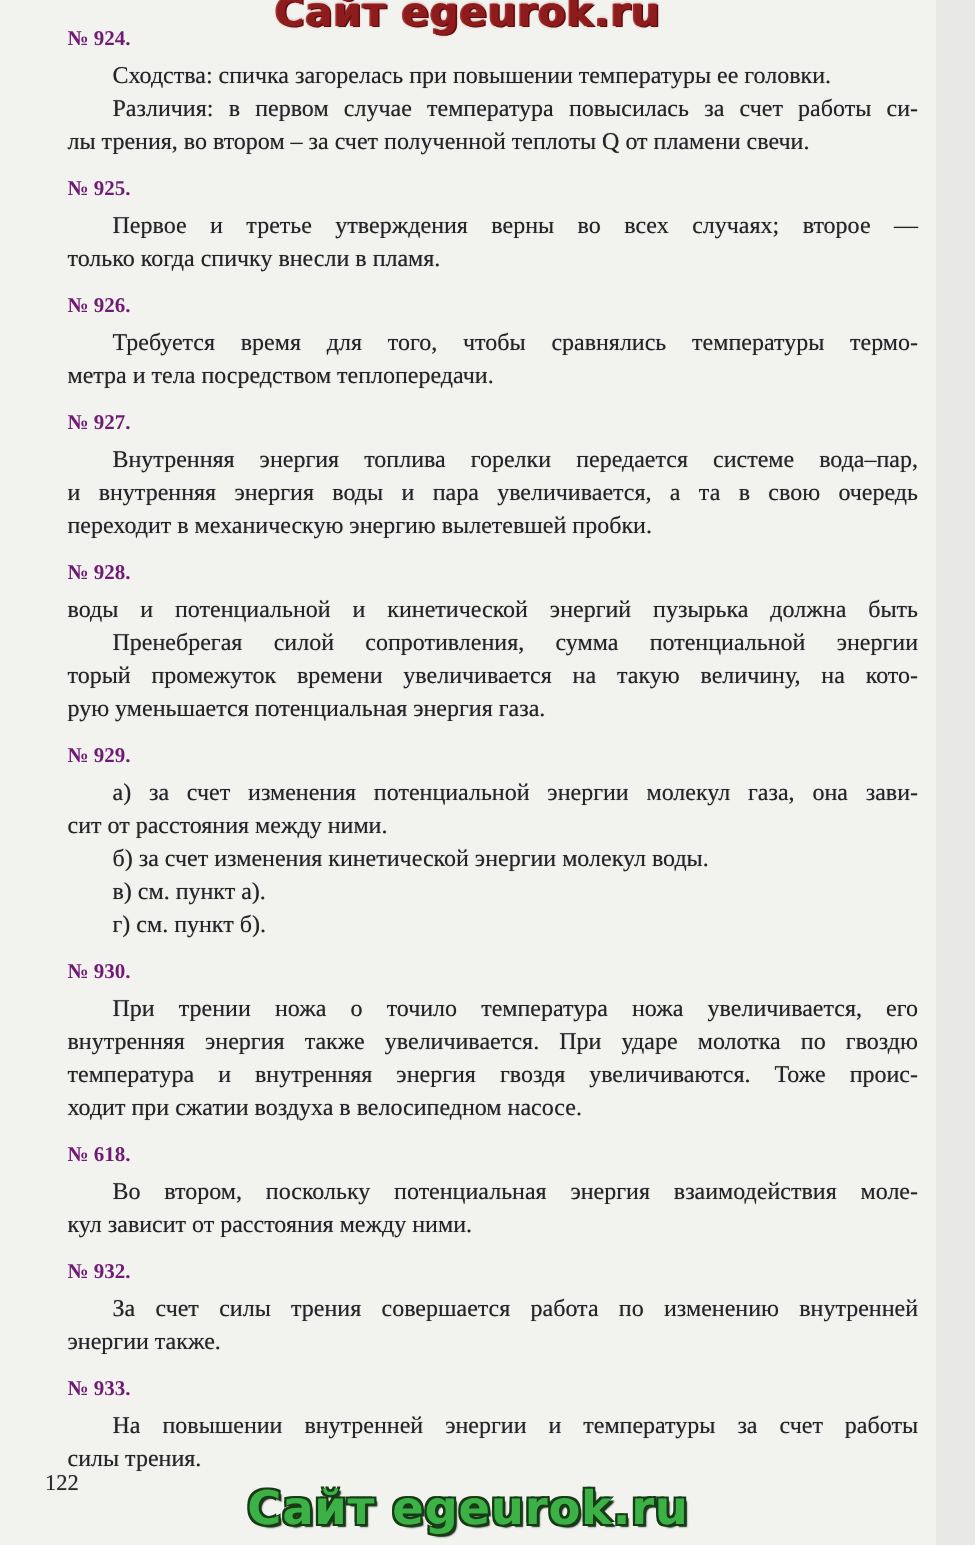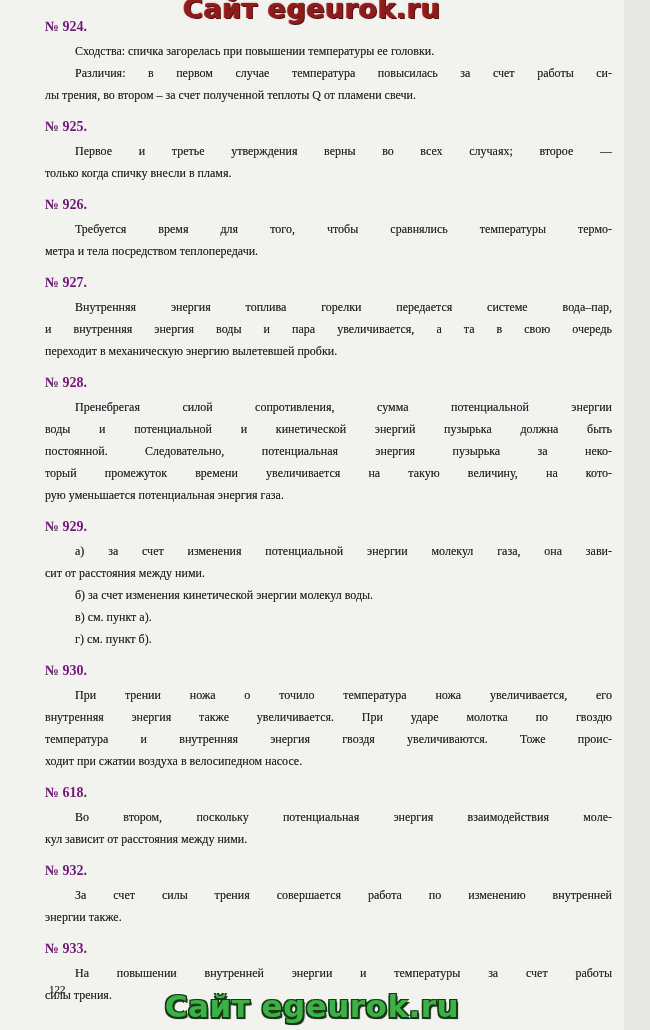--- a/index.html
+++ b/index.html
@@ -59,38 +59,38 @@
   .answer { margin: 0; }
   .answer .num {
     margin: 10px 0 2px 0;
     font-size: 14px;
     font-weight: bold;
     line-height: 22px;
     color: #701a75;
   }
   .answer:first-child .num { margin-top: 0; }
   .line {
-    font-size: 12px;
+    font-size: 16px;
     line-height: 22px;
     text-align: justify;
     text-align-last: justify;
     
     text-shadow: 0 0 0.6px rgba(40,40,48,0.55);
   }
   .line.first { text-indent: 30px; }
   .line.last {
     text-align: left;
     text-align-last: left;
   }
   
   .pagenum {
     position: absolute;
-    left: 49px;
+    left: 30px;
     top: 978px;
-    font-size: 11px;
+    font-size: 15px;
     line-height: 22px;
     color: #2a2a2e;
     text-shadow: 0 0 0.6px rgba(40,40,48,0.5);
   }
 </style>
 </head>
 <body>
 
 <div class="page" style="background: rgb(242, 242, 239);">
 
@@ -127,23 +127,22 @@
     <div class="paras">
           <div class="line first">Внутренняя энергия топлива горелки передается системе вода–пар,</div>
           <div class="line">и внутренняя энергия воды и пара увеличивается, а та в свою очередь</div>
           <div class="line last">переходит в механическую энергию вылетевшей пробки.</div>
         </div>
   </section>
 
   <section class="answer">
     <h2 class="num">№ 928.</h2>
     <div class="paras">
+          <div class="line">воды и потенциальной и кинетической энергий пузырька должна быть</div>
           <div class="line first">Пренебрегая силой сопротивления, сумма потенциальной энергии</div>
-          <div class="line">воды и потенциальной и кинетической энергий пузырька должна быть</div>
-          <div class="line">постоянной. Следовательно, потенциальная энергия пузырька за неко-</div>
           <div class="line">торый промежуток времени увеличивается на такую величину, на кото-</div>
           <div class="line last">рую уменьшается потенциальная энергия газа.</div>
         </div>
   </section>
 
   <section class="answer">
     <h2 class="num">№ 929.</h2>
     <div class="paras">
           <div class="line first">а) за счет изменения потенциальной энергии молекул газа, она зави-</div>
           <div class="line last">сит от расстояния между ними.</div>

